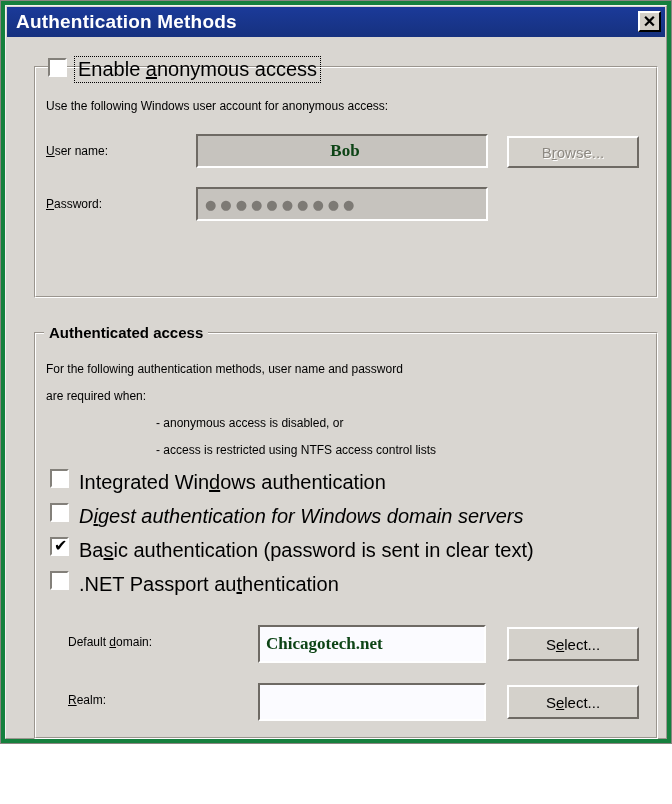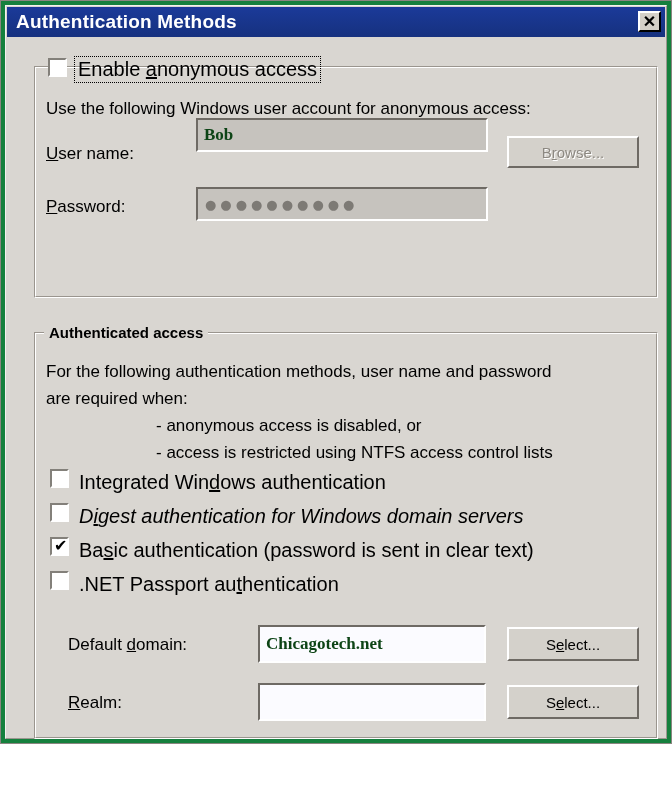--- a/index.html
+++ b/index.html
@@ -143,21 +143,21 @@
   }
   .cb-label.focused {
     border: 1px dotted #000000;
     padding: 2px 3px 3px 3px;
   }
   .cb-label u { text-decoration: underline; }
 
   
   .static-text {
     position: absolute;
-    font-size: 17px;
+    font-size: 12px;
     white-space: nowrap;
     line-height: 1;
   }
   .static-text u { text-decoration: underline; }
 
   
   .field {
     position: absolute;
     box-sizing: border-box;
     border-top: 2px solid #6e6a64;
@@ -236,21 +236,21 @@
     </div>
 
     <div class="checkbox-box" style="left:42px; top:52px;"></div>
     <div class="cb-label focused" style="left:68px; top:50px;">
       <span>Enable </span><u>a</u><span>nonymous access</span>
     </div>
 
     <div class="static-text" style="left:40px; top:94px;">Use the following Windows user account for anonymous access:</div>
 
     <div class="static-text" style="left:40px; top:139px;"><u>U</u>ser name:</div>
-    <div class="field disabled-look" style="left:190px; top:112px; width:292px; height:34px;">
+    <div class="field disabled-look" style="left:190px; top:128px; width:292px; height:34px;justify-content:center;">
       <span class="field-text">Bob</span>
     </div>
     <div class="btn disabled" style="left:501px; top:130px; width:132px; height:32px;">
       <span>B</span>
         <u>r</u>
         <span>owse...</span>
     </div>
 
     <div class="static-text" style="left:40px; top:192px;"><u>P</u>assword:</div>
     <div class="field disabled-look" style="left:190px; top:181px; width:292px; height:34px;">

